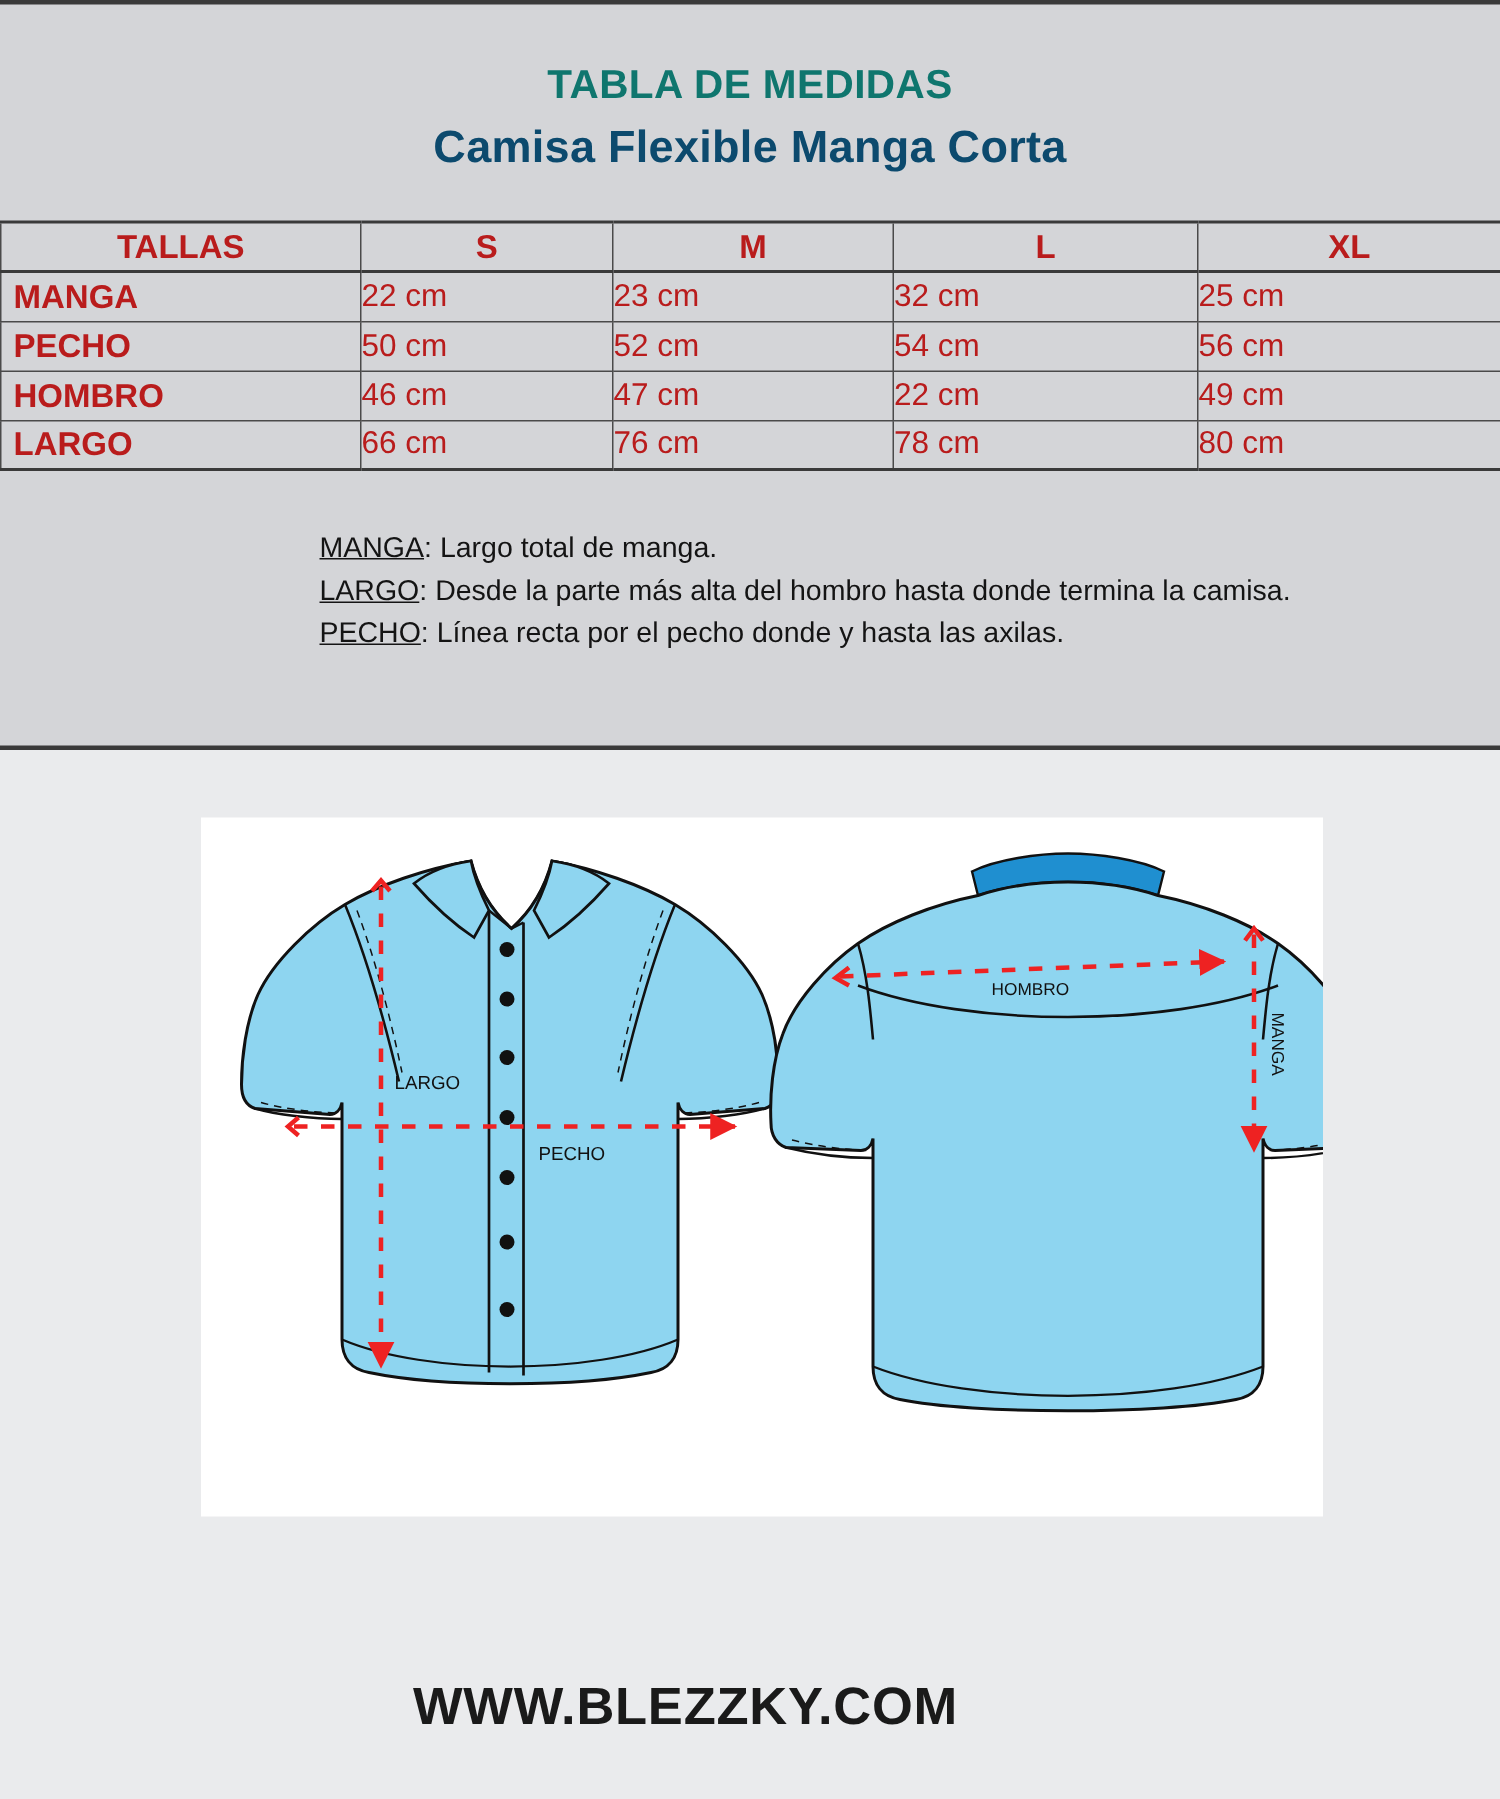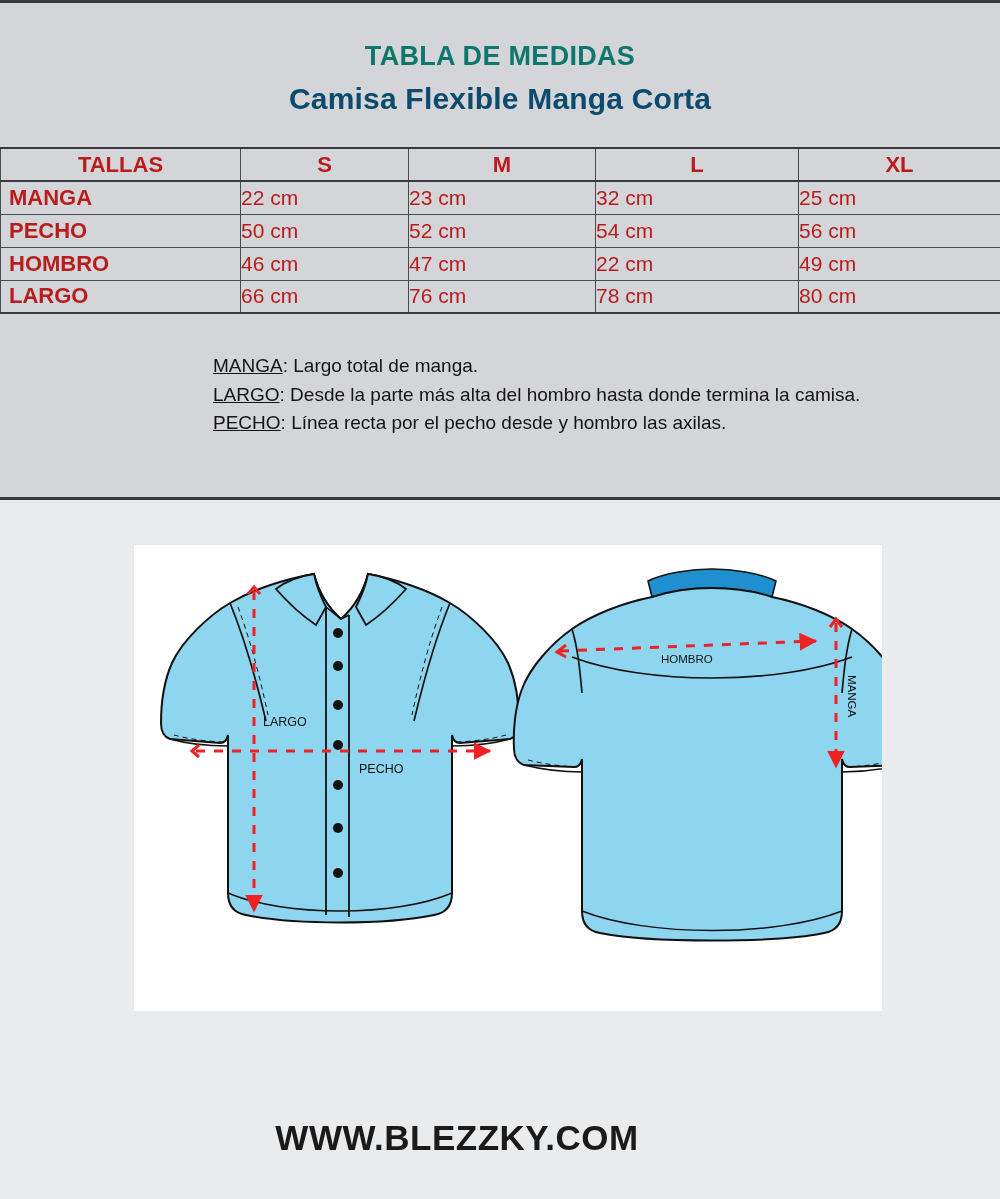--- a/index.html
+++ b/index.html
@@ -141,21 +141,21 @@
       <td>76 cm</td>
       <td>78 cm</td>
       <td>80 cm</td>
     </tr>
   </tbody>
 </table>
 
 <div class="notes">
   <div class="note-line"><span class="note-key">MANGA</span><span>: </span><span>Largo total de manga.</span></div>
   <div class="note-line"><span class="note-key">LARGO</span><span>: </span><span>Desde la parte más alta del hombro hasta donde termina la camisa.</span></div>
-  <div class="note-line"><span class="note-key">PECHO</span><span>: </span><span>Línea recta por el pecho desde y hombro las axilas.</span></div>
+  <div class="note-line"><span class="note-key">PECHO</span><span>: </span><span>Línea recta por el pecho donde y hasta las axilas.</span></div>
 </div>
 
 <div class="illus-panel">
 <svg class="illus-svg" viewBox="0 0 748 466" xmlns="http://www.w3.org/2000/svg">
   <defs>
     <marker id="arrR" markerWidth="7" markerHeight="7" refX="5.5" refY="3" orient="auto">
       <path d="M0,0 L6,3 L0,6 z" fill="#ee2222"></path>
     </marker>
   </defs>
 

